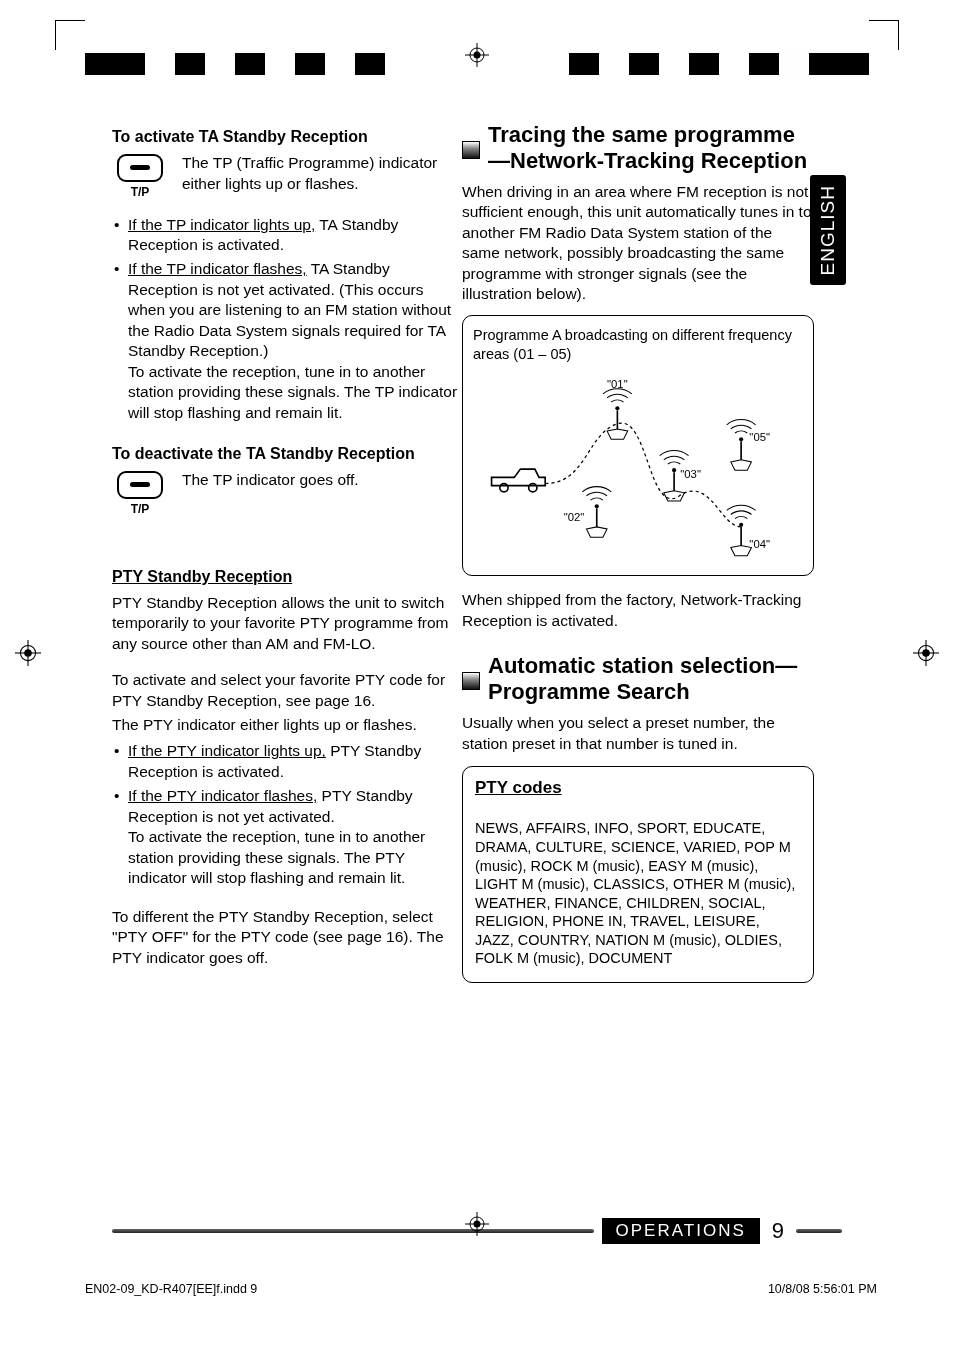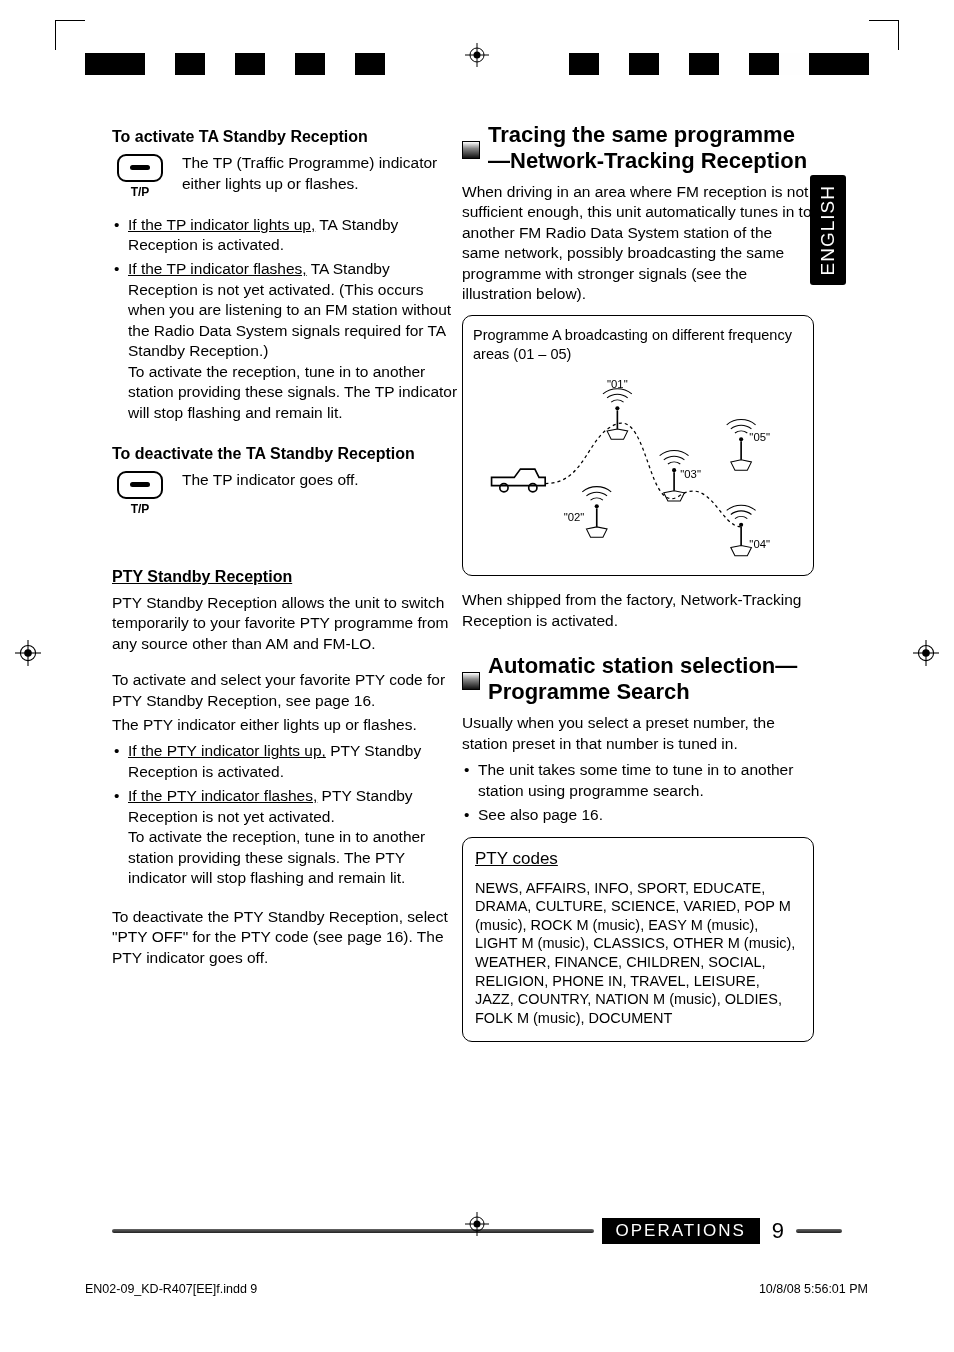--- a/index.html
+++ b/index.html
@@ -44,35 +44,35 @@
   ul.bul li:before { content: "•"; position: absolute; left: 2px; top: 0; }
   .u { text-decoration: underline; }
   .b { font-weight: bold; }
   .run-in { font-weight: normal; }
   .icon-tp { display: inline-block; width: 58px; }
   .icon-tp svg { width: 56px; height: 46px; }
   .row-icon { display: flex; gap: 12px; align-items: flex-start; margin: 6px 0 10px 0; }
   .row-icon .txt { flex: 1; }
 
   .callout { border: 1px solid #000; border-radius: 10px; padding: 10px 12px; margin: 12px 0; }
-  .callout .ttl { font-weight: normal; font-size: 17px; text-decoration: underline; margin-bottom: 8px; }
+  .callout .ttl { font-weight: bold; font-size: 17px; text-decoration: underline; margin-bottom: 20px; }
   .callout p { font-size: 14.5px; line-height: 1.28; }
 
   .diagram-box { border: 1px solid #000; border-radius: 10px; padding: 10px; margin: 10px 0 14px 0; }
   .diagram-box .cap { font-size: 14.5px; margin-bottom: 6px; }
   .diagram-svg { width: 100%; height: 190px; }
 
   
   .footer-bar { position: absolute; left: 112px; right: 112px; top: 1218px; height: 26px; display: flex; align-items: center; }
   .footer-bar .rule { height: 4px; flex: 1; background: linear-gradient(#666,#222); border-radius: 2px; }
   .footer-bar .chip { background: #000; color: #fff; padding: 3px 14px; font-size: 17px; letter-spacing: 2px; margin-left: 8px; }
   .footer-bar .pg { font-size: 22px; margin: 0 12px; }
   .footer-bar .tail { width: 46px; height: 4px; background: linear-gradient(#666,#222); border-radius: 2px; }
 
-  .foot-meta { position: absolute; left: 85px; right: 86px; top: 1282px; display: flex; justify-content: space-between; font-size: 12.5px; color: #000; }
+  .foot-meta { position: absolute; left: 85px; right: 77px; top: 1282px; display: flex; justify-content: space-between; font-size: 12.5px; color: #000; }
 
   .spacer-sm { height: 8px; }
   .spacer-md { height: 16px; }
 </style>
 </head>
 <body>
 
 <div class="page">
 
   <div class="reg-top">
@@ -175,21 +175,21 @@
       <p><span class="run-in">To activate and select your favorite PTY code for PTY Standby Reception,</span><span> see page 16.</span></p>
       <p>The PTY indicator either lights up or flashes.</p>
       <ul class="bul">
         <li><span class="u">If the PTY indicator lights up,</span><span> PTY Standby Reception is activated.</span></li>
         <li><span class="u">If the PTY indicator flashes,</span><span> PTY Standby Reception is not yet activated.</span>
           <div>To activate the reception, tune in to another station providing these signals. The PTY indicator will stop flashing and remain lit.</div>
         </li>
       </ul>
 
       <div class="spacer-sm"></div>
-      <p><span class="run-in">To deactivate the PTY Standby Reception,</span><span> select "PTY OFF" for the PTY code (see page 16). The PTY indicator goes off.</span></p>
+      <p><span class="run-in">To different the PTY Standby Reception,</span><span> select "PTY OFF" for the PTY code (see page 16). The PTY indicator goes off.</span></p>
     </div>
 
     <div class="col col-right">
       <div class="h-section">
         <span class="bullet-sq"></span>
         <span>Tracing the same programme—Network-Tracking Reception</span>
       </div>
       <p>When driving in an area where FM reception is not sufficient enough, this unit automatically tunes in to another FM Radio Data System station of the same network, possibly broadcasting the same programme with stronger signals (see the illustration below).</p>
 
       <div class="diagram-box">
@@ -230,24 +230,20 @@
       </div>
 
       <p>When shipped from the factory, Network-Tracking Reception is activated.</p>
 
       <div class="spacer-md"></div>
       <div class="h-section">
         <span class="bullet-sq"></span>
         <span>Automatic station selection—Programme Search</span>
       </div>
       <p>Usually when you select a preset number, the station preset in that number is tuned in.</p>
-      <ul class="bul">
-        <li>The unit takes some time to tune in to another station using programme search.</li>
-        <li>See also page 16.</li>
-      </ul>
 
       <div class="callout">
         <div class="ttl">PTY codes</div>
         <p>NEWS, AFFAIRS, INFO, SPORT, EDUCATE, DRAMA, CULTURE, SCIENCE, VARIED, POP M (music), ROCK M (music), EASY M (music), LIGHT M (music), CLASSICS, OTHER M (music), WEATHER, FINANCE, CHILDREN, SOCIAL, RELIGION, PHONE IN, TRAVEL, LEISURE, JAZZ, COUNTRY, NATION M (music), OLDIES, FOLK M (music), DOCUMENT</p>
       </div>
     </div>
   </div>
 
   <div class="footer-bar">
     <div class="rule"></div>

